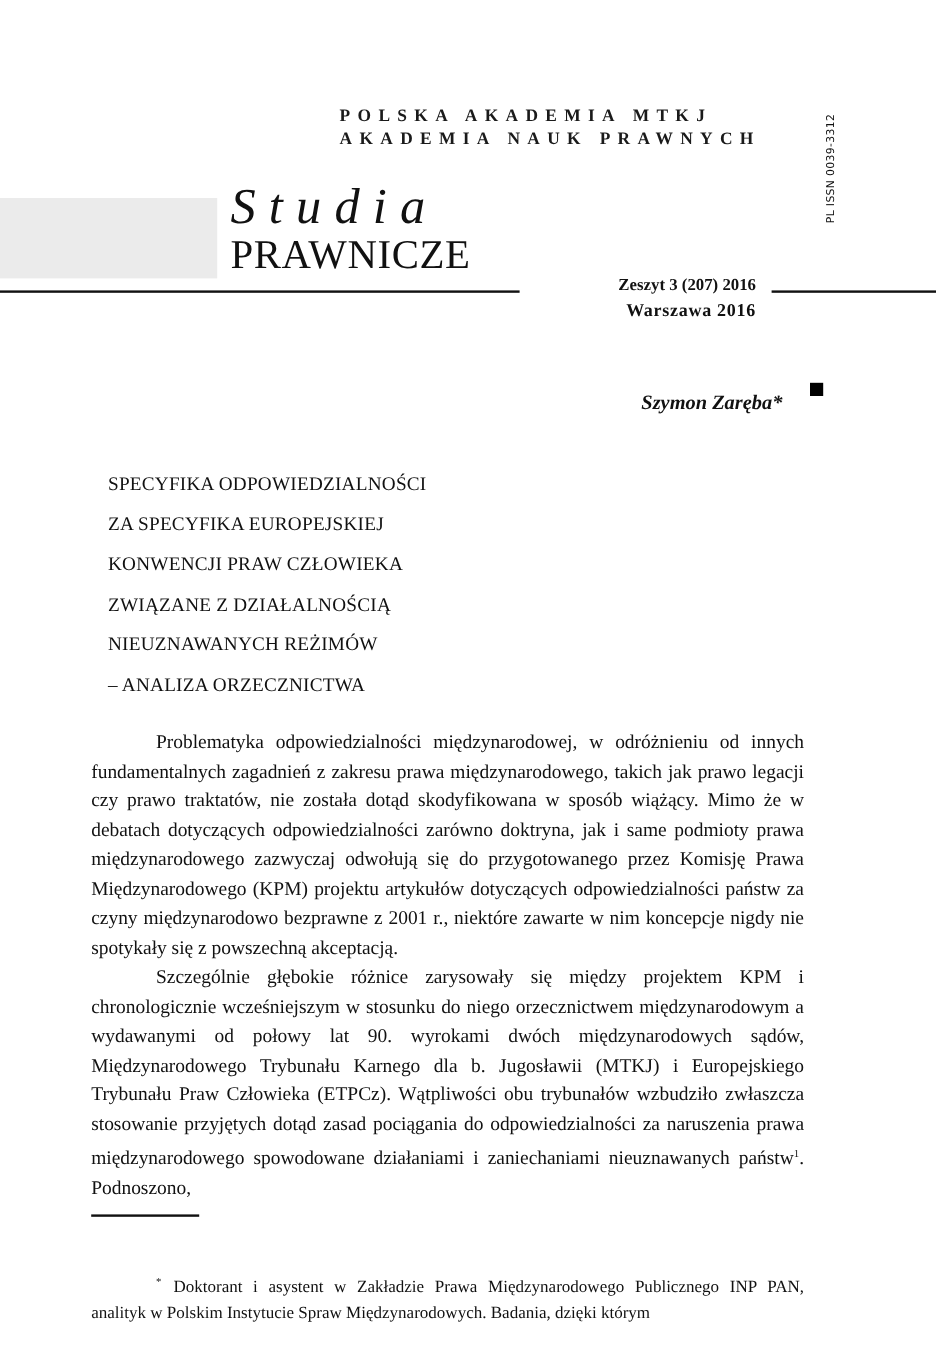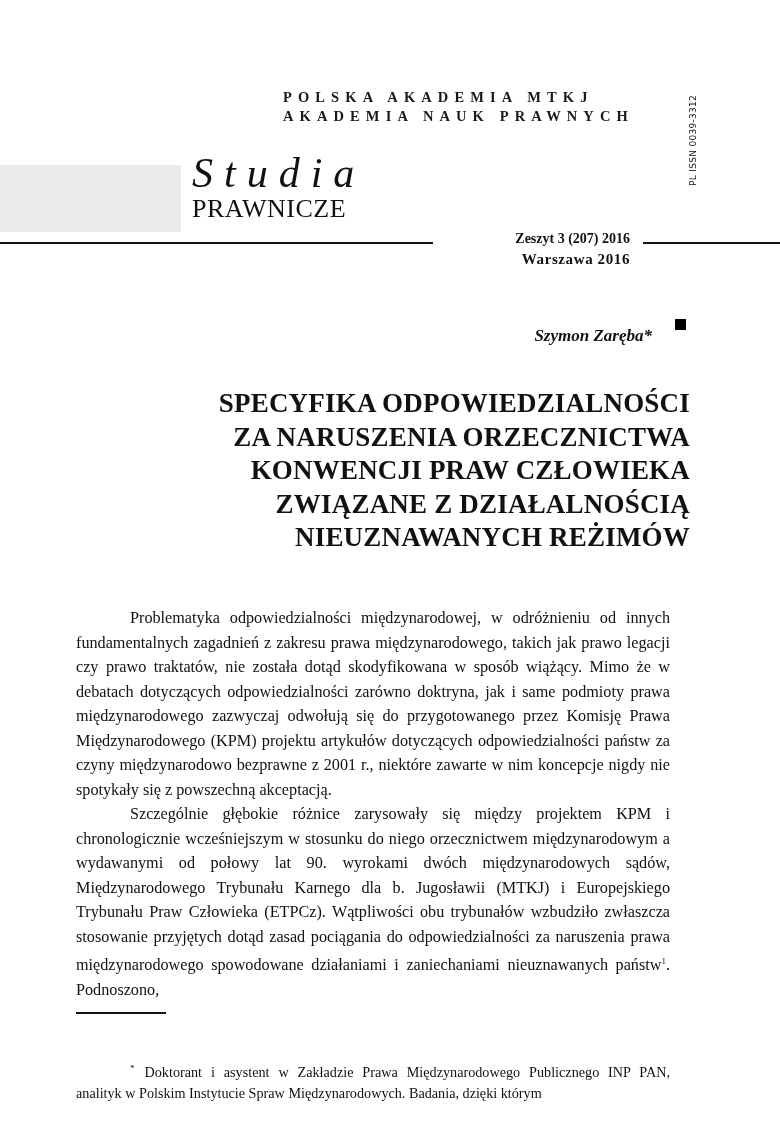--- a/index.html
+++ b/index.html
@@ -5,29 +5,29 @@
     html, body { margin: 0; padding: 0; background: #ffffff; }
     body { width: 780px; height: 1134px; position: relative; overflow: hidden; color: #111; font-family: "Liberation Serif", "DejaVu Serif", serif; }
     .abs { position: absolute; }
     .inst { left: 283px; font-size: 14.5px; letter-spacing: 6.1px; white-space: nowrap; font-weight: bold; color: #1a1a1a; }
     .inst1 { top: 89px; }
     .inst2 { top: 108px; }
     .issn { left: 676px; top: 96px; width: 14px; height: 90px; }
     .issn span { position: absolute; left: 0; top: 0; transform-origin: 0 0; transform: translate(12px, 90px) rotate(-90deg); font-family: "DejaVu Sans", sans-serif; font-size: 9px; white-space: nowrap; letter-spacing: 0.3px; }
     .gray-block { left: 0; top: 165px; width: 181px; height: 67px; background: #ebebeb; }
     .studia { left: 192px; top: 152px; font-size: 42px; letter-spacing: 11px; line-height: 1; font-weight: normal; font-style: italic; }
-    .prawnicze { left: 192px; top: 196px; font-size: 26px; line-height: 1; letter-spacing: 0.5px; }
+    .prawnicze { left: 192px; top: 196px; font-size: 34px; line-height: 1; letter-spacing: 0.5px; }
     .rule { height: 2px; background: #111; }
     .rule-left { left: 0; top: 242px; width: 433px; }
     .rule-right { left: 643px; top: 242px; width: 137px; }
     .zeszyt { left: 440px; width: 190px; text-align: right; top: 232px; font-size: 14px; font-weight: bold; line-height: 1; }
     .warszawa { left: 440px; width: 190px; text-align: right; top: 252px; font-size: 15px; font-weight: bold; line-height: 1; letter-spacing: 0.6px; }
     .author { right: 128px; top: 314px; font-size: 17px; font-style: italic; font-weight: bold; margin-top: 12px; }
     .author-square { left: 675px; top: 319px; width: 11px; height: 11px; background: #000; }
-    .title { left: 90px; width: 600px; top: 387px; text-align: right; font-size: 27px; font-weight: bold; line-height: 33.5px; letter-spacing: 0.2px; }
+    .title { left: 90px; width: 600px; top: 387px; text-align: left; font-size: 16px; font-weight: normal; line-height: 33.5px; letter-spacing: 0.2px; }
     .title div { white-space: nowrap; }
     .body-text { left: 76px; width: 594px; top: 606px; font-size: 16.2px; line-height: 24.5px; text-align: justify; hyphens: manual; }
     .body-text p { margin: 0; text-indent: 54px; }
     .footnote-rule { left: 76px; top: 1012px; width: 90px; height: 1.5px; background: #111; }
     .footnote { left: 76px; width: 594px; top: 1018px; font-size: 14.2px; line-height: 21px; text-align: justify; margin-top: 40px; }
     .footnote p { margin: 0; text-indent: 54px; }
     .fn-mark { font-size: 9px; vertical-align: super; margin-right: 10px; }
     sup.ref { font-size: 9px; }
   </style>
 </head>
@@ -47,24 +47,25 @@
 <div class="abs rule rule-left"></div>
 <div class="abs rule rule-right"></div>
 <div class="abs zeszyt">Zeszyt 3 (207) 2016</div>
 <div class="abs warszawa">Warszawa 2016</div>
 
 <div class="abs author">Szymon Zaręba*</div>
 <div class="abs author-square"></div>
 
 <div class="abs title">
   <div>SPECYFIKA ODPOWIEDZIALNOŚCI</div>
-  <div>ZA NARUSZENIA ORZECZNICTWA</div>
+  <div>ZA SPECYFIKA EUROPEJSKIEJ</div>
   <div>KONWENCJI PRAW CZŁOWIEKA</div>
   <div>ZWIĄZANE Z DZIAŁALNOŚCIĄ</div>
   <div>NIEUZNAWANYCH REŻIMÓW</div>
+  <div>– ANALIZA ORZECZNICTWA</div>
 </div>
 
 <div class="abs body-text">
   <p>Problematyka odpowiedzialności międzynarodowej, w odróżnieniu od innych fundamentalnych zagadnień z zakresu prawa międzynarodowego, takich jak prawo legacji czy prawo traktatów, nie została dotąd skodyfikowana w sposób wiążący. Mimo że w debatach dotyczących odpowiedzialności zarówno doktryna, jak i same podmioty prawa międzynarodowego zazwyczaj odwołują się do przygotowanego przez Komisję Prawa Międzynarodowego (KPM) projektu artykułów dotyczących odpowiedzialności państw za czyny międzynarodowo bezprawne z 2001 r., niektóre zawarte w nim koncepcje nigdy nie spotykały się z powszechną akceptacją.</p>
   <p><span>Szczególnie głębokie różnice zarysowały się między projektem KPM i chronologicznie wcześniejszym w stosunku do niego orzecznictwem międzynarodowym a wydawanymi od połowy lat 90. wyrokami dwóch międzynarodowych sądów, Międzynarodowego Trybunału Karnego dla b. Jugosławii (MTKJ) i Europejskiego Trybunału Praw Człowieka (ETPCz). Wątpliwości obu trybunałów wzbudziło zwłaszcza stosowanie przyjętych dotąd zasad pociągania do odpowiedzialności za naruszenia prawa międzynarodowego spowodowane działaniami i zaniechaniami nieuznawanych państw</span><sup class="ref">1</sup><span>. Podnoszono,</span></p>
 </div>
 
 <div class="abs footnote-rule"></div>
 <div class="abs footnote">
   <p><span class="fn-mark">*</span><span>Doktorant i asystent w Zakładzie Prawa Międzynarodowego Publicznego INP PAN, analityk w Polskim Instytucie Spraw Międzynarodowych. Badania, dzięki którym</span></p>

